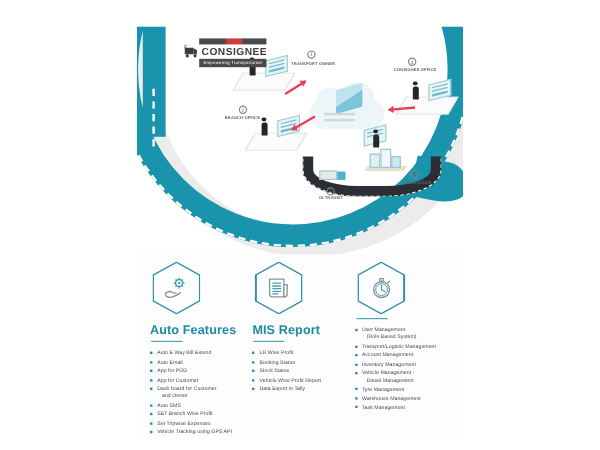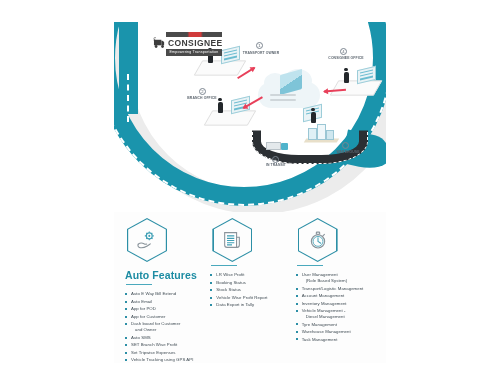--- a/index.html
+++ b/index.html
@@ -446,20 +446,21 @@
           <div class="hex-in">
             <svg width="22" height="22" viewBox="0 0 24 24">
               <path d="M4 4h13v16H6.5A2.5 2.5 0 0 1 4 17.5z" fill="#ffffff" stroke="#8a949b" stroke-width="1.2"></path>
               <path d="M17 9h3v8.5a2.5 2.5 0 0 1-2.5 2.5H17z" fill="#ffffff" stroke="#8a949b" stroke-width="1.2"></path>
               <g stroke="#3f9fb5" stroke-width="1.2">
                 <path d="M6.5 7.5h8M6.5 10.2h8M6.5 12.6h8M6.5 15h8M6.5 17.3h5.5"></path>
               </g>
             </svg>
           </div>
         </div>
+        <div class="col-title">MIS Report</div>
         <div class="title-rule"></div>
         <ul class="feat">
           <li>LR Wise Profit</li>
           <li>Booking Status</li>
           <li>Stock Status</li>
           <li>Vehicle Wise Profit Report</li>
           <li>Data Export in Tally</li>
         </ul>
       </div>
 

